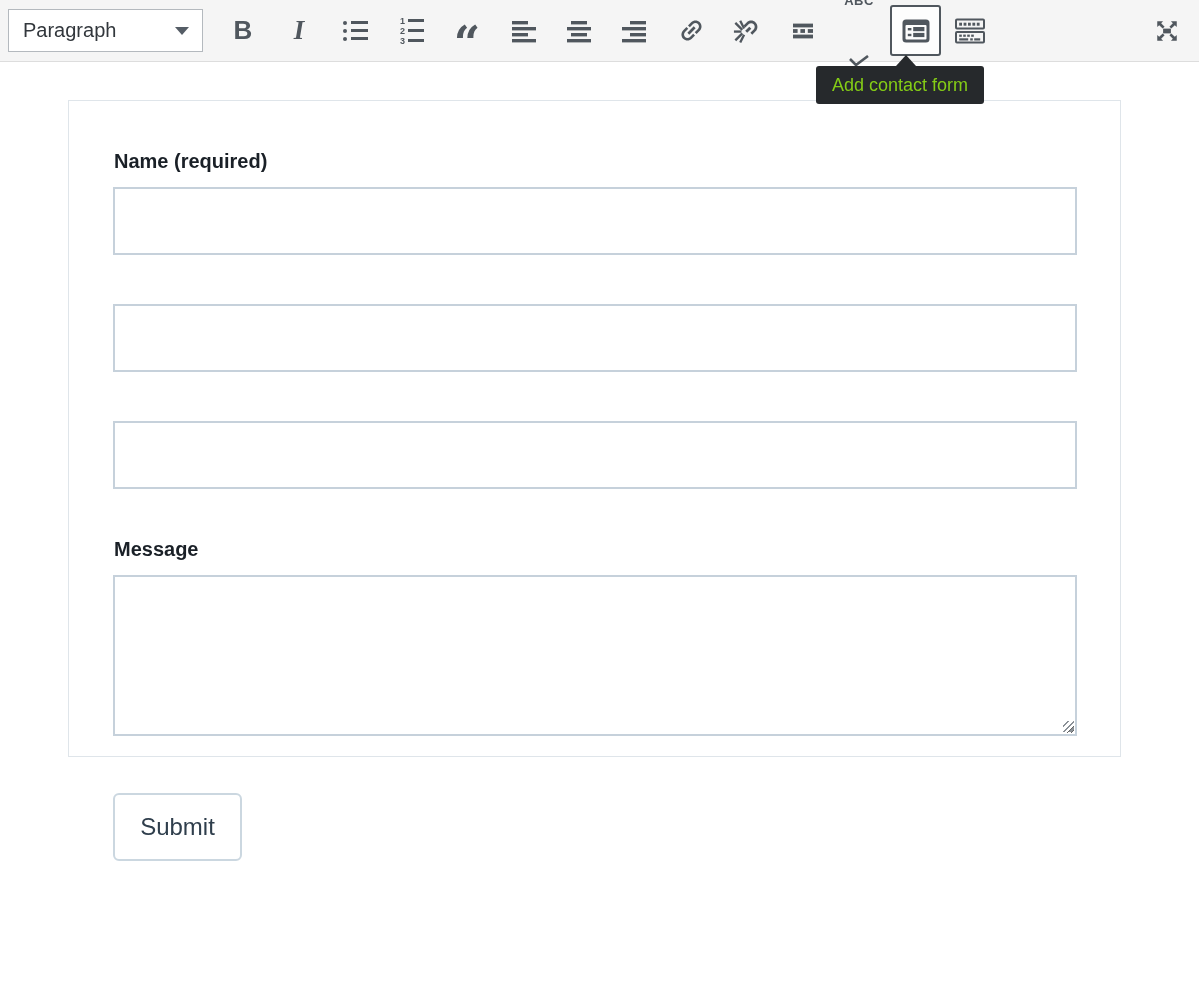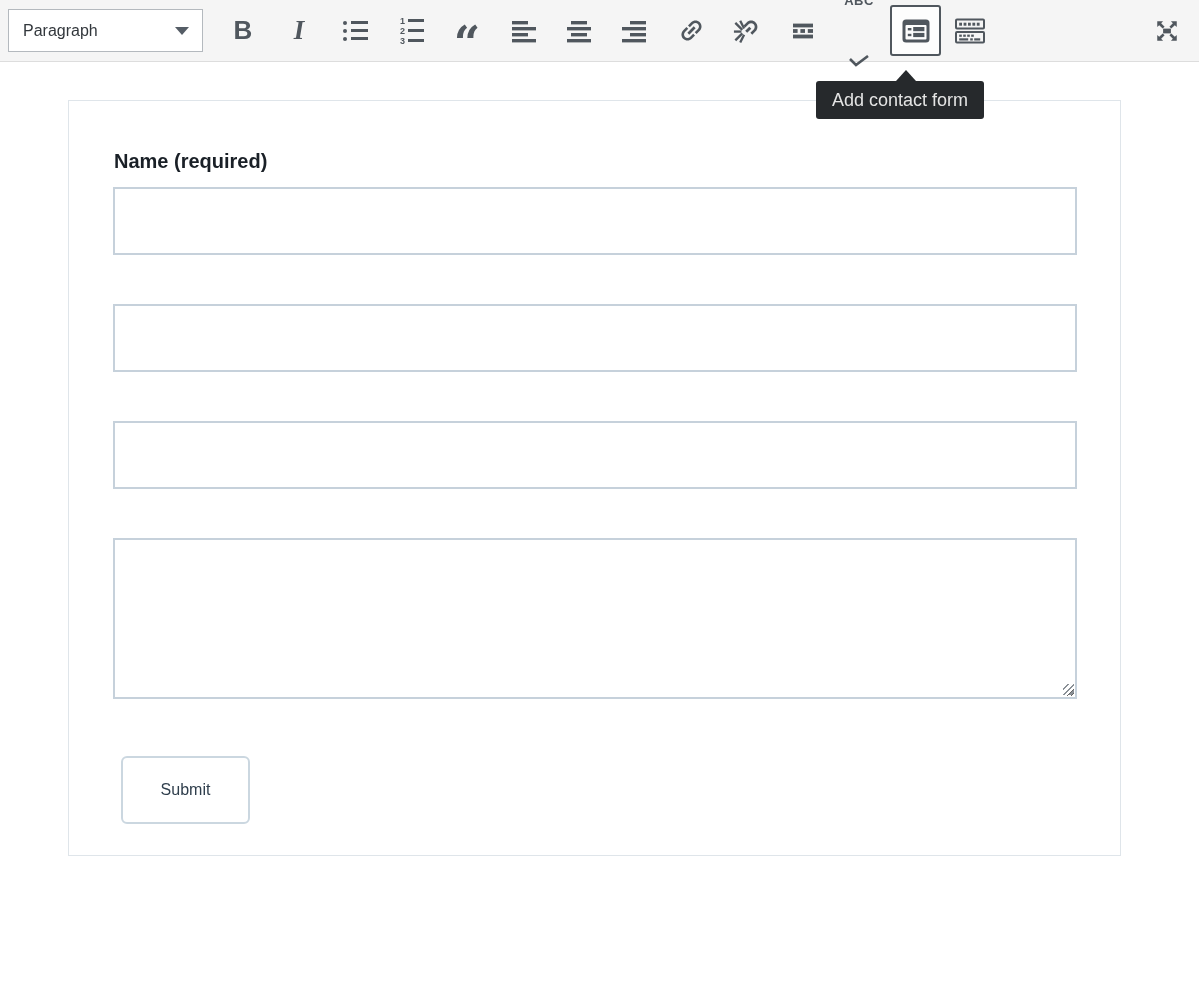--- a/index.html
+++ b/index.html
@@ -8,21 +8,21 @@
 
   
   .toolbar{
     position:relative; height:62px; background:#f5f5f5;
     border-bottom:1px solid #dddddd;
     display:flex; align-items:center; padding:0 10px 0 8px;
   }
   .para-dd{
     width:195px; height:43px; background:#fff; border:1px solid #b4b9be;
     display:flex; align-items:center; justify-content:space-between;
-    padding:0 13px 0 14px; cursor:pointer; color:#32373c; font-size:16px;
+    padding:0 13px 0 14px; cursor:pointer; color:#32373c; font-size:20px;
   }
   .para-dd .caret{
     width:0; height:0; border-left:7px solid transparent;
     border-right:7px solid transparent; border-top:8px solid #555d66;
   }
   .tb-icons{ display:flex; align-items:center; margin-left:12px; flex:1; }
   .tb-btn{
     width:56px; height:46px; display:flex; align-items:center; justify-content:center;
     color:#50575e; background:transparent; border:none; cursor:pointer;
   }
@@ -50,34 +50,34 @@
 
   .cf-btn{
     width:51px; height:51px; border:2px solid #50575e; border-radius:3px;
     background:#fdfdfd; display:flex; align-items:center; justify-content:center;
     margin:0 3px; cursor:pointer;
   }
   .fullscreen-btn{ margin-left:auto; }
 
   
   .tooltip{
-    position:absolute; left:816px; top:81px; height:38px; z-index:10;
-    background:#26292c; color:#e5e5e5; font-size:18px; line-height:38px;
+    position:absolute; left:816px; top:66px; height:38px; z-index:10;
+    background:#26292c; color:#84cc16; font-size:18px; line-height:38px;
     padding:0 16px; border-radius:3px; white-space:nowrap;
   }
   .tooltip::before{
     content:""; position:absolute; top:-11px; left:80px;
     border-left:10px solid transparent; border-right:10px solid transparent;
     border-bottom:11px solid #26292c;
   }
 
   
   .editor{ background:#fff; }
   .form-card{
-    margin:38px 0 0 68px; width:1053px; height:756px;
+    margin:38px 0 0 68px; width:1053px; height:657px;
     border:1px solid #dfe5ea; background:#fff;
     padding:49px 43px 0 44px;
   }
   .field-label{
     display:block; font-size:20px; font-weight:700; color:#1a2027;
     line-height:22px; margin:0 0 15px 1px;
   }
   .txt-input{
     display:block; width:100%; height:68px; background:#fff;
     border:2px solid #c6d1db; border-radius:0; margin-bottom:49px;
@@ -90,23 +90,22 @@
     padding:8px 12px; outline:none; font-family:"Liberation Sans", sans-serif;
   }
   .resize-grip{
     position:absolute; right:3px; bottom:4px; width:11px; height:11px;
     pointer-events:none;
     background:repeating-linear-gradient(135deg,
       transparent 0 3px, #8a9096 3px 4.5px);
   }
   .submit-btn{
     width:129px; height:68px; background:#fff; border:2px solid #cbd7e0;
-    border-radius:6px; font-size:16px; color:#2f3e4c; cursor:pointer;
+    border-radius:6px; font-size:24px; color:#2f3e4c; cursor:pointer;
     font-family:"Liberation Sans", sans-serif;
-    margin-left:8px;
   }
 </style>
 </head>
 <body>
 
 <div class="toolbar">
 
   <div class="para-dd">
     <span>Paragraph</span>
     <span class="caret"></span>
@@ -281,20 +280,21 @@
 <div class="editor">
   <div class="form-card">
 
     <label class="field-label">Name (required)</label>
     <input class="txt-input" type="text" style="">
 
     <input class="txt-input" type="text" style="">
 
     <input class="txt-input" type="text" style="">
 
+    <label class="field-label">Message</label>
     <div class="ta-wrap">
       <textarea class="txt-area" style=""></textarea>
       <div class="resize-grip"></div>
     </div>
 
     <button class="submit-btn">Submit</button>
   </div>
 </div>
 
 </body></html>

